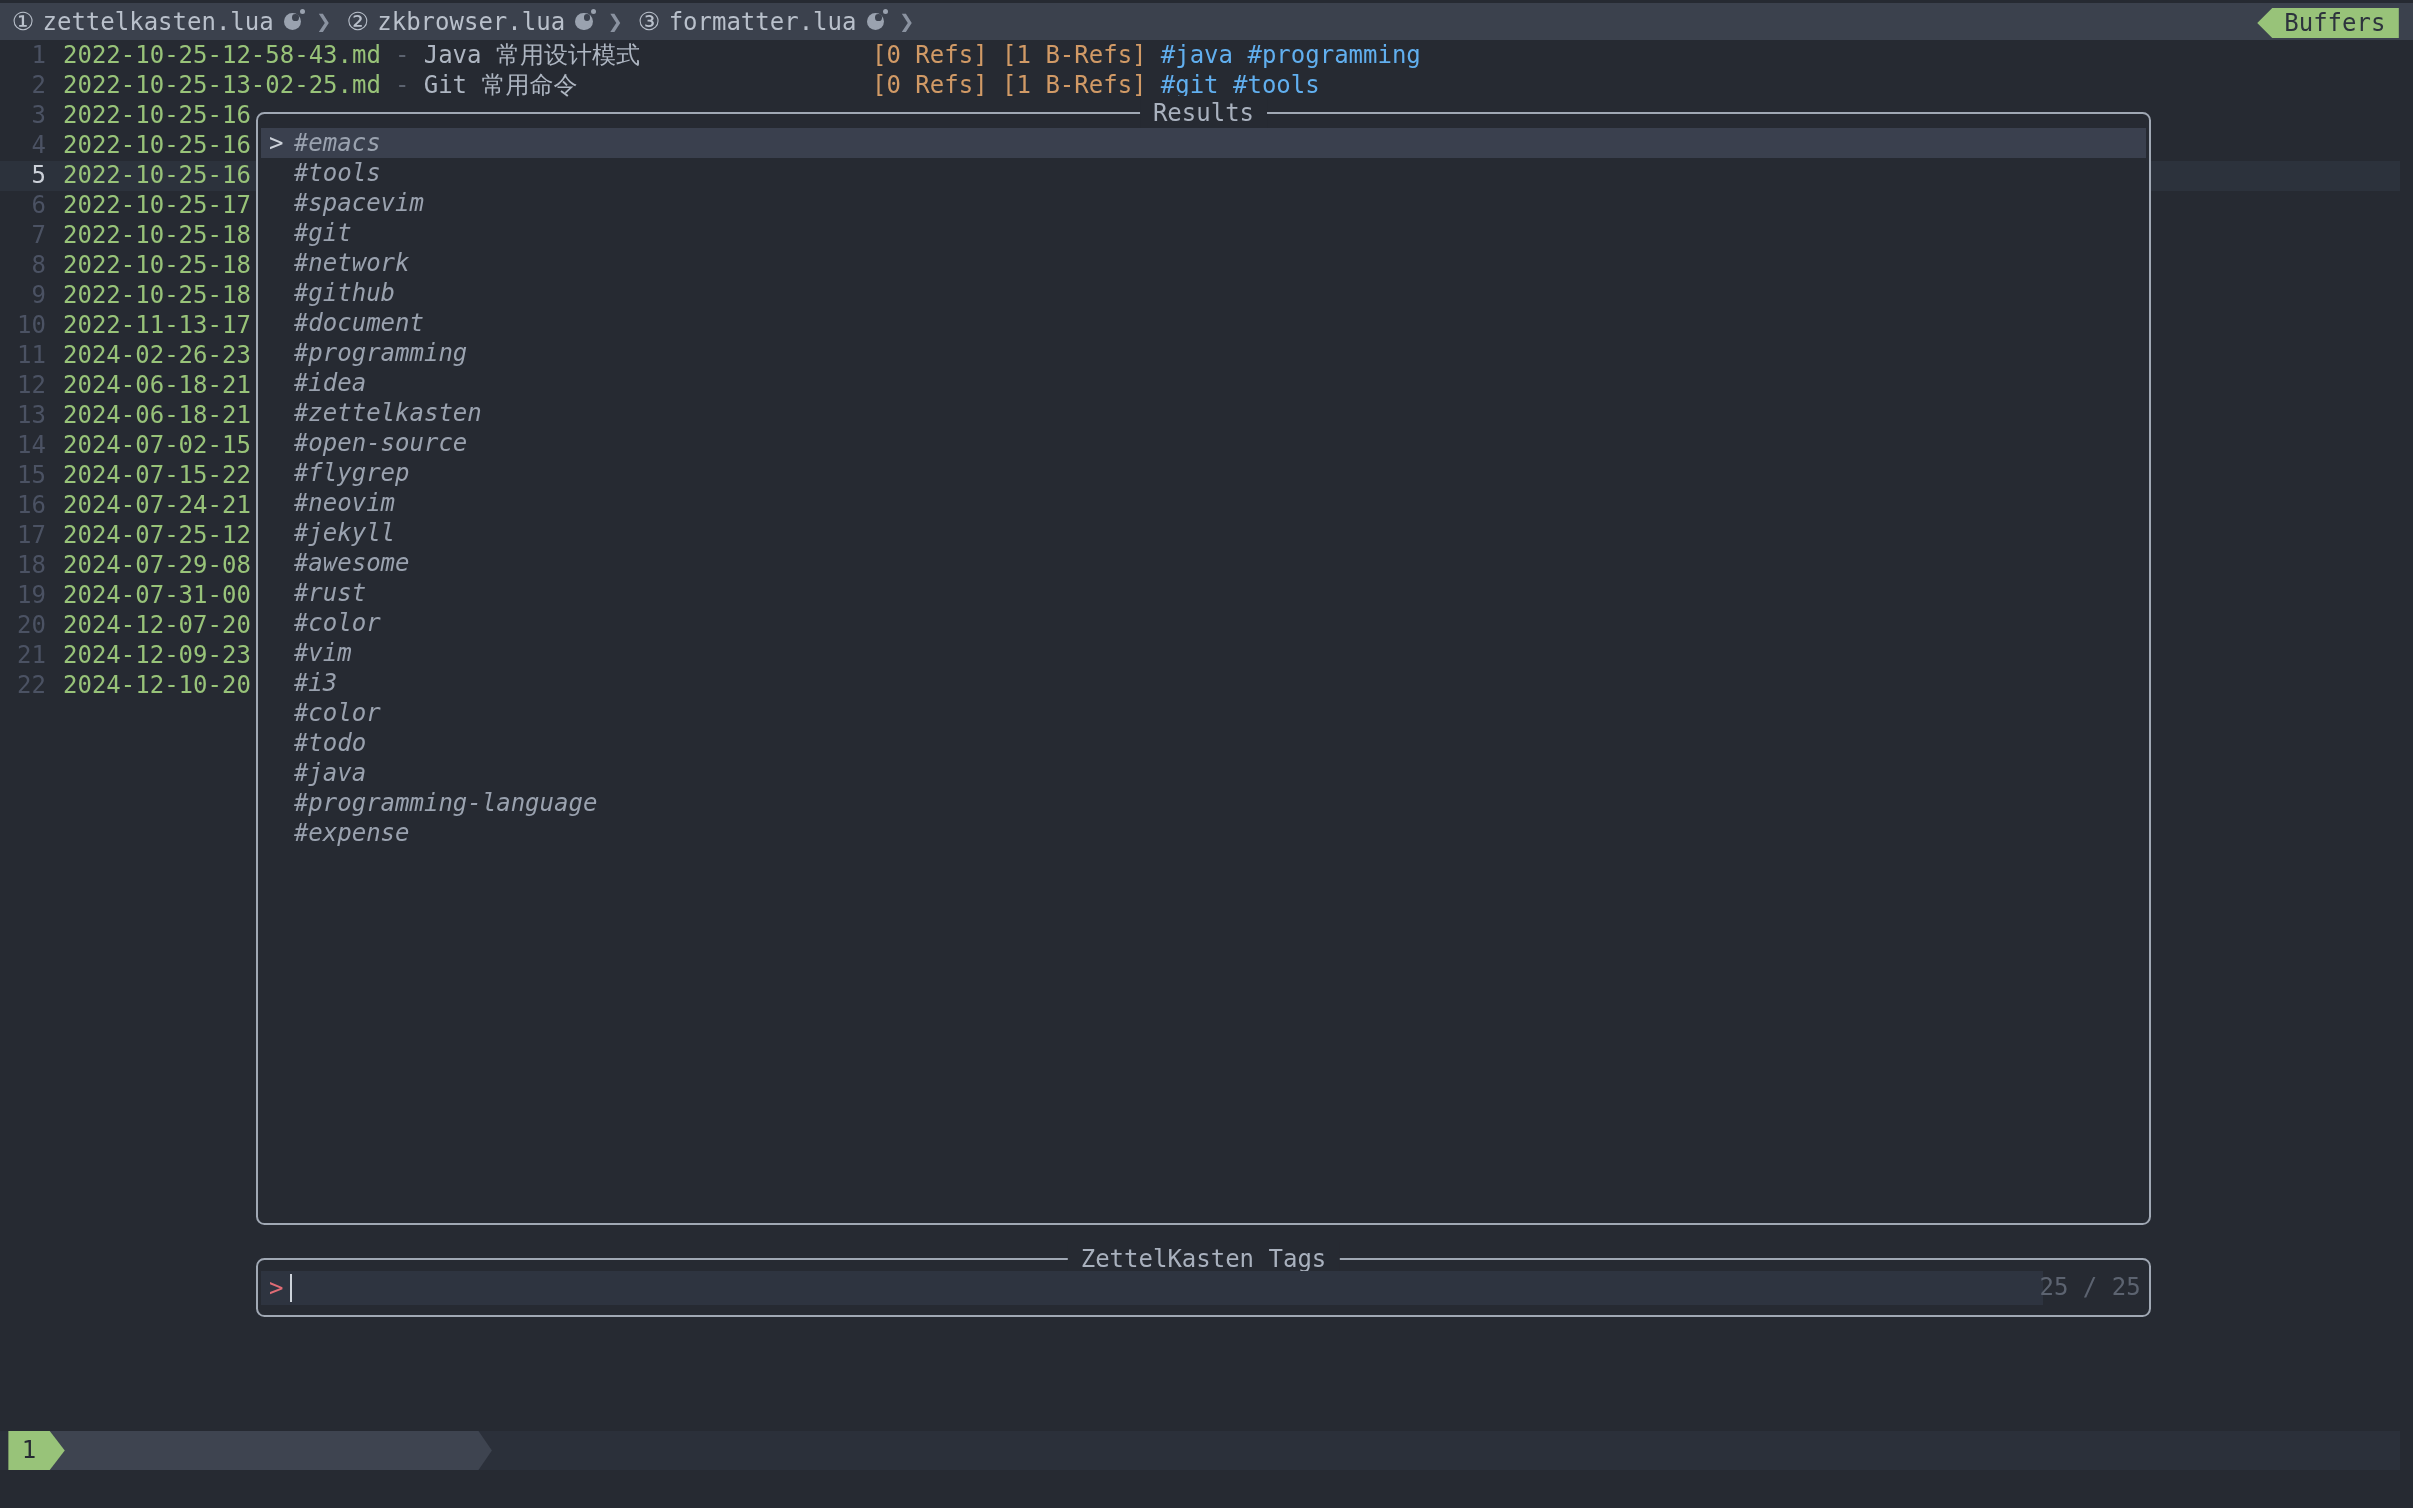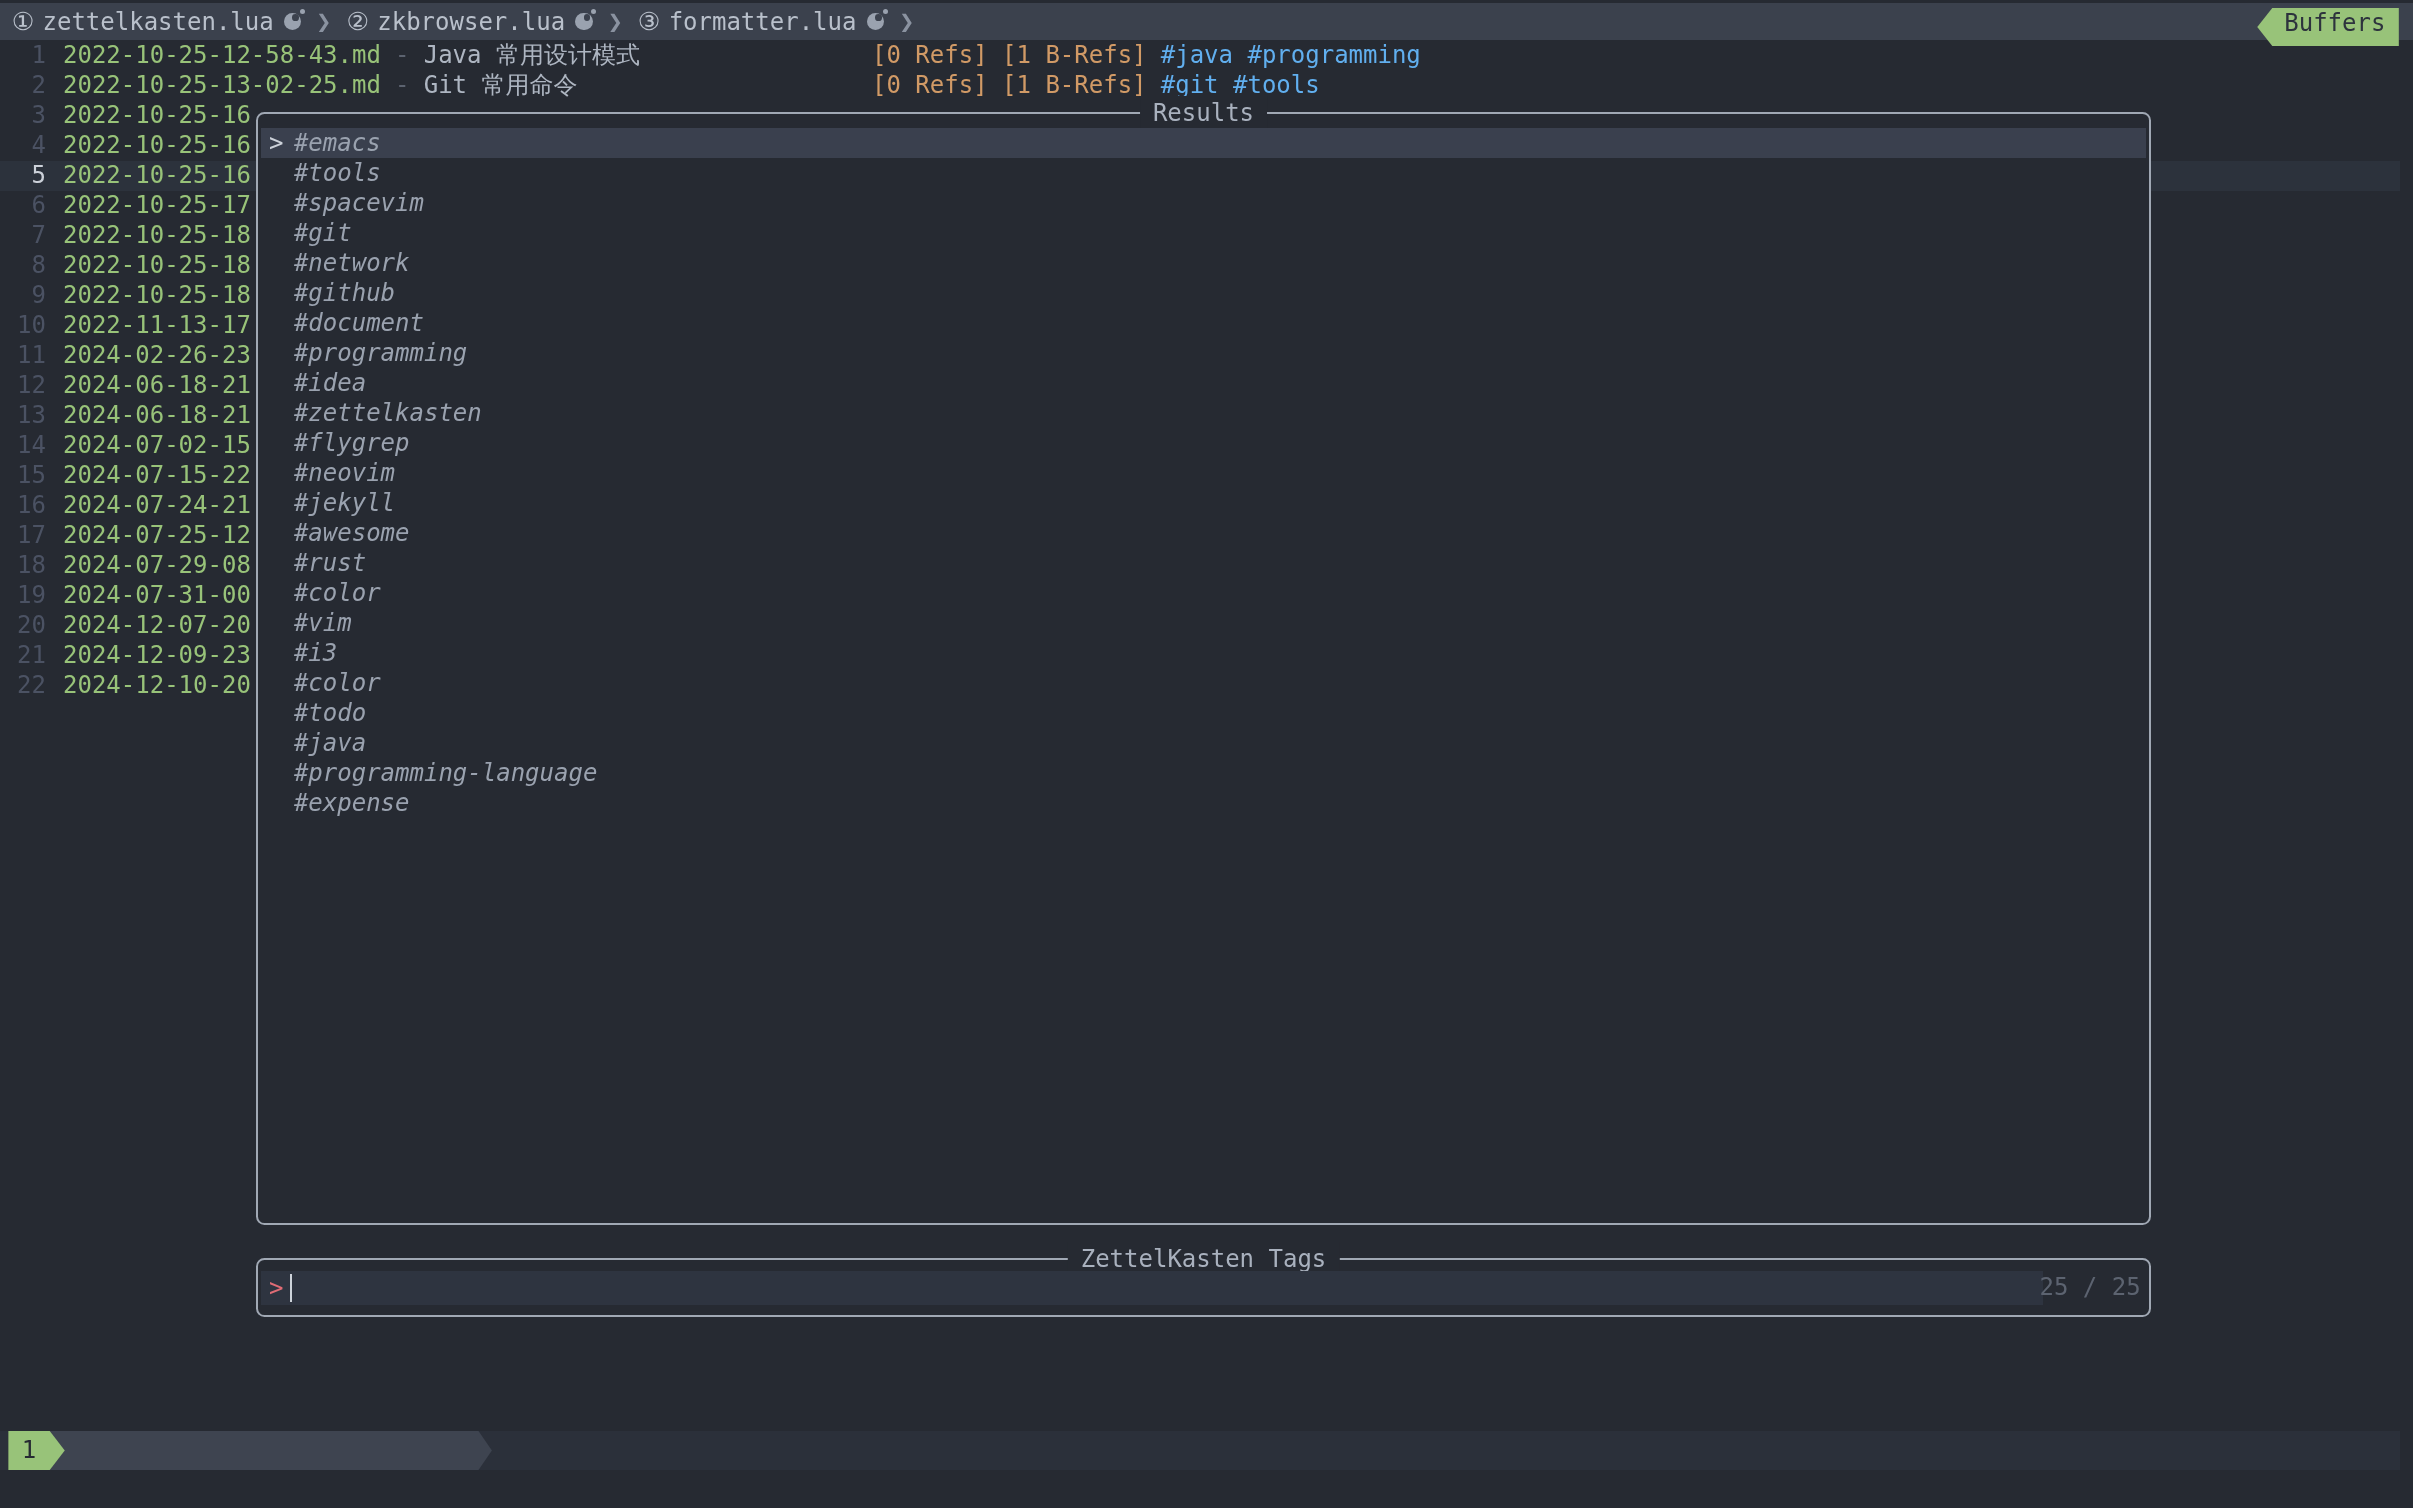--- a/index.html
+++ b/index.html
@@ -19,21 +19,21 @@
   }
   .tabs{display:flex;align-items:center;height:100%;}
   .tab{display:inline-flex;align-items:center;gap:8.4px;color:#b9c0cb;cursor:default;}
   .tab .ordinal{font-size:25px;}
   .tab-sep{color:#8a92a0;margin:0 15px;font-size:25px;}
   .lua-icon{position:relative;width:17.6px;height:17.6px;display:inline-block;margin-left:1.7px;}
   .lua-icon .disc{position:absolute;inset:0;background:#9aa2af;border-radius:50%;}
   .lua-icon .hole{position:absolute;width:6.7px;height:6.7px;background:#3b414d;border-radius:50%;top:1.7px;right:2.5px;}
   .lua-icon .moon{position:absolute;width:5px;height:5px;background:#9aa2af;border-radius:50%;top:-3.4px;right:-3.4px;}
   .buffers-badge{
-    position:absolute;right:14.2px;top:5px;height:38px;line-height:30px;
+    position:absolute;right:14.2px;top:5px;height:30px;line-height:30px;
     background:#98c379;color:#2d333d;
     padding:0 13.4px 0 27px;
     clip-path:polygon(15px 0,100% 0,100% 100%,15px 100%,0 50%);
   }
 
   
   .editor{position:absolute;top:40px;left:0;width:2413px;height:1391px;}
   .cursorline{position:absolute;top:121px;left:0;width:2400px;height:30px;background:#2c323c;}
   .lines{position:absolute;top:0;left:0;right:0;}
   .row{position:relative;height:30px;line-height:30px;white-space:pre;display:flex;}
@@ -168,20 +168,21 @@
         <div class="result-item selected"><span class="prefix">&gt;</span><span class="label">#emacs</span></div>
         <div class="result-item"><span class="prefix"></span><span class="label">#tools</span></div>
         <div class="result-item"><span class="prefix"></span><span class="label">#spacevim</span></div>
         <div class="result-item"><span class="prefix"></span><span class="label">#git</span></div>
         <div class="result-item"><span class="prefix"></span><span class="label">#network</span></div>
         <div class="result-item"><span class="prefix"></span><span class="label">#github</span></div>
         <div class="result-item"><span class="prefix"></span><span class="label">#document</span></div>
         <div class="result-item"><span class="prefix"></span><span class="label">#programming</span></div>
         <div class="result-item"><span class="prefix"></span><span class="label">#idea</span></div>
         <div class="result-item"><span class="prefix"></span><span class="label">#zettelkasten</span></div>
+        <div class="result-item"><span class="prefix"></span><span class="label">#open-source</span></div>
         <div class="result-item"><span class="prefix"></span><span class="label">#flygrep</span></div>
         <div class="result-item"><span class="prefix"></span><span class="label">#neovim</span></div>
         <div class="result-item"><span class="prefix"></span><span class="label">#jekyll</span></div>
         <div class="result-item"><span class="prefix"></span><span class="label">#awesome</span></div>
         <div class="result-item"><span class="prefix"></span><span class="label">#rust</span></div>
         <div class="result-item"><span class="prefix"></span><span class="label">#color</span></div>
         <div class="result-item"><span class="prefix"></span><span class="label">#vim</span></div>
         <div class="result-item"><span class="prefix"></span><span class="label">#i3</span></div>
         <div class="result-item"><span class="prefix"></span><span class="label">#color</span></div>
         <div class="result-item"><span class="prefix"></span><span class="label">#todo</span></div>

